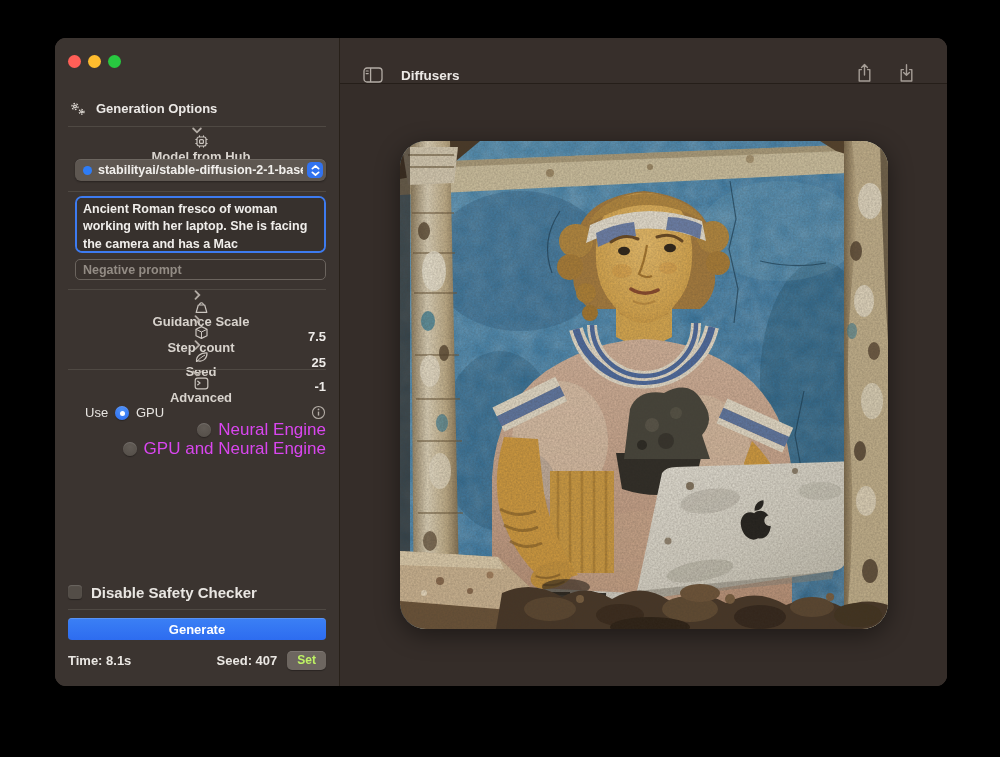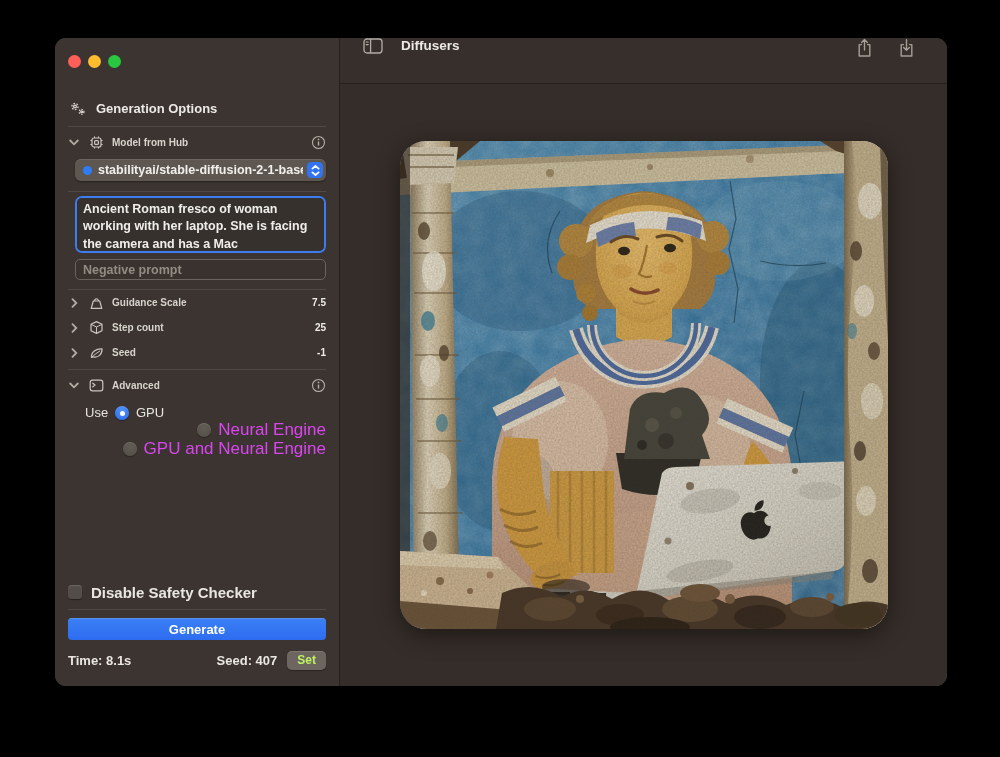--- a/index.html
+++ b/index.html
@@ -20,21 +20,21 @@
   }
   .traffic{display:flex;gap:7px;align-items:center;height:14px;}
   .light{width:13px;height:13px;border-radius:50%;display:inline-block;}
   .light.red{background:#ff5f57;}
   .light.yellow{background:#febc2e;}
   .light.green{background:#28c840;}
   .sb-header{display:flex;align-items:center;gap:9px;margin-top:30px;height:20px;
     color:#ece9e6;font-size:13px;font-weight:700;}
   .divider{height:1px;background:#4f4943;margin:8px 0 0 0;flex-shrink:0;}
   .section-row{display:flex;align-items:center;height:30px;flex-shrink:0;
-    color:#d8d3cd;font-size:10px;font-weight:600;}
+    color:#d8d3cd;font-size:13px;font-weight:600;flex-direction:column;}
   .section-row .chev{width:12px;display:flex;justify-content:center;color:#b3aca5;flex-shrink:0;}
   .section-row .typeicon{width:16px;margin-left:8px;display:flex;justify-content:center;color:#cbc5bf;flex-shrink:0;}
   .section-row .lbl{margin-left:8px;}
   .section-row .val{margin-left:auto;font-weight:700;color:#eeebe8;}
   .info{margin-left:auto;color:#b3aca5;display:flex;}
   
   .select{
     margin:2px 0 0 7px;height:22px;border-radius:6px;background:#5e5751;
     display:flex;align-items:center;padding:0 3px 0 8px;
     box-shadow:0 1px 2px rgba(0,0,0,.35), inset 0 .5px 0 rgba(255,255,255,.18);
@@ -83,21 +83,21 @@
   }
   .footer{display:flex;align-items:center;margin-top:10px;height:20px;
     font-size:13px;font-weight:600;color:#eae7e3;gap:38px;}
   .footer .right{margin-left:auto;display:flex;align-items:center;gap:10px;}
   .set-btn{height:19px;border:none;border-radius:5px;background:#6d6660;color:#bef264;
     font-family:"Liberation Sans",sans-serif;font-size:12px;font-weight:700;padding:0 10px;
     box-shadow:inset 0 .5px 0 rgba(255,255,255,.22), 0 1px 1px rgba(0,0,0,.3);cursor:pointer;}
   
   .main{flex:1;display:flex;flex-direction:column;background:#352d29;min-width:0;}
   .titlebar{height:46px;box-sizing:border-box;border-bottom:1px solid #251e19;display:flex;
-    align-items:flex-start;padding:0 32px 0 23px;background:#372f2b;flex-shrink:0;}
+    align-items:flex-end;padding:0 32px 0 23px;background:#372f2b;flex-shrink:0;}
   .tb-title{margin-left:18px;font-size:13.5px;font-weight:700;color:#ece9e6;}
   .tb-actions{margin-left:auto;display:flex;align-items:center;gap:25px;color:#a59d96;}
   .content{flex:1;display:flex;align-items:center;justify-content:center;}
   .fresco{width:488px;height:488px;border-radius:26px;overflow:hidden;
     box-shadow:0 6px 24px rgba(0,0,0,.45);flex-shrink:0;}
   .icon-btn{display:flex;cursor:pointer;}
 </style>
 </head>
 <body>
 

